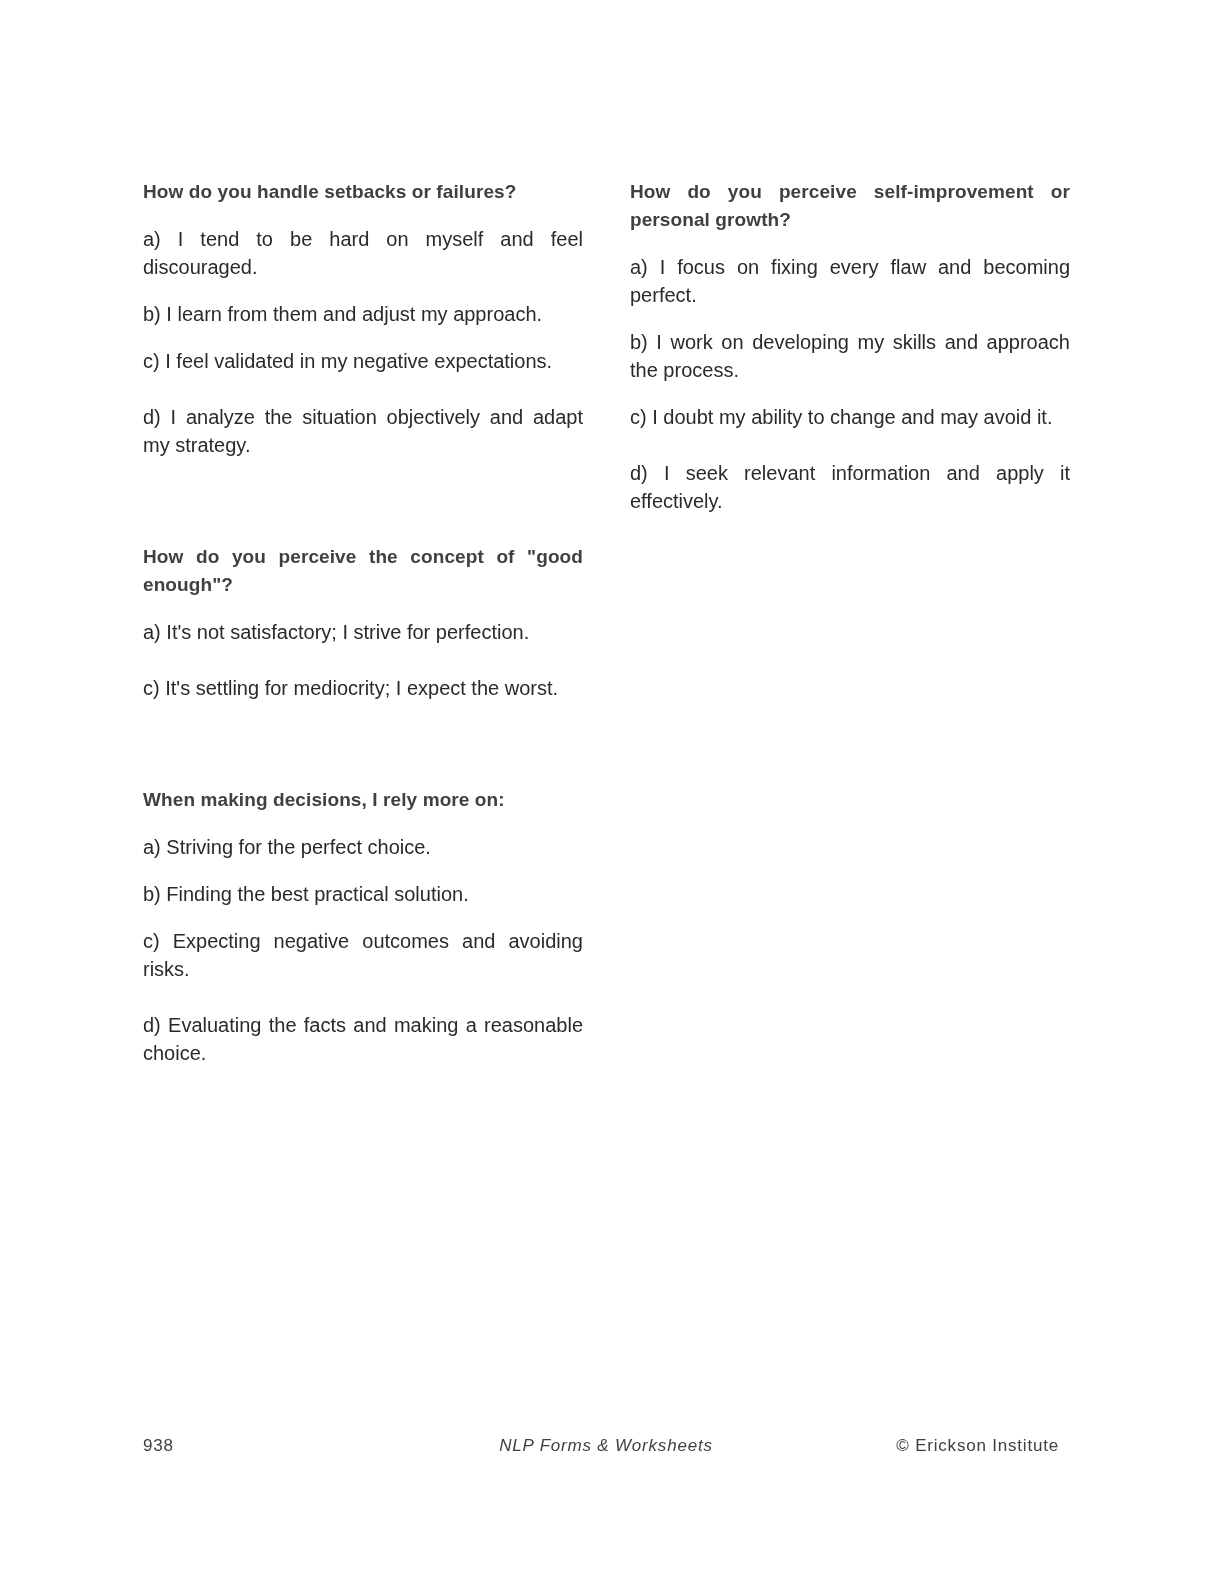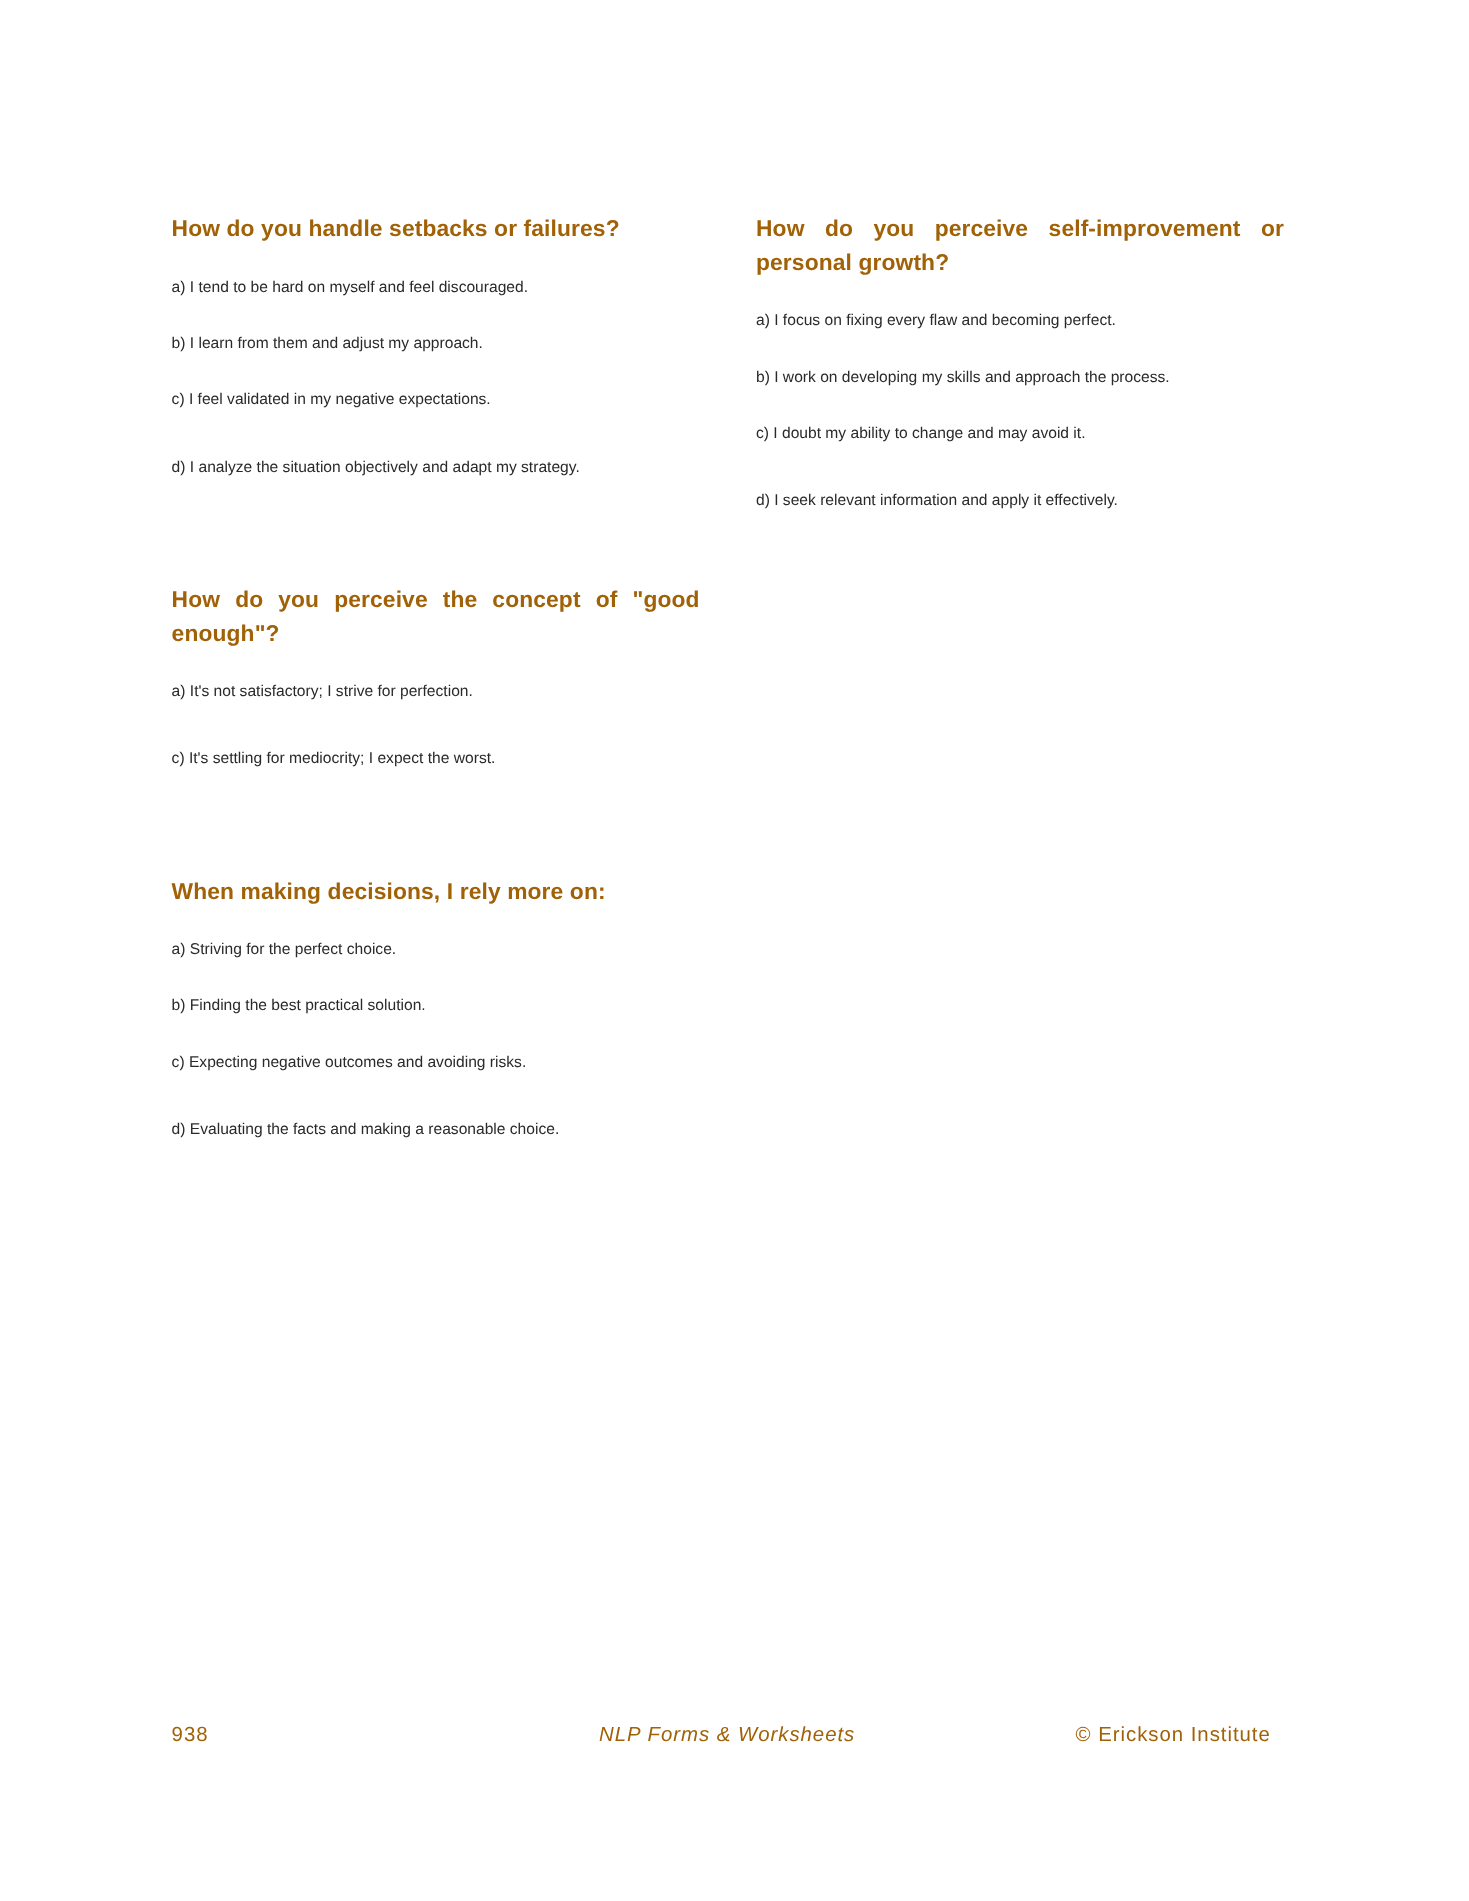--- a/index.html
+++ b/index.html
@@ -23,42 +23,42 @@
     .col-left { left: 143px; }
     .col-right { left: 630px; }
 
     .question {
       margin: 0 0 84px 0;
     }
     .q-title {
       font-weight: bold;
       font-size: 19px;
       line-height: 28px;
-      color: #a16207;
+      color: #404040;
       text-align: justify;
       margin: 0 0 19px 0;
       letter-spacing: 0.1px;
     }
     .option {
-      font-size: 13px;
+      font-size: 20px;
       line-height: 28px;
       color: #2a2a2a;
       text-align: justify;
       margin: 0 0 19px 0;
     }
     .option:last-child { margin-bottom: 0; margin-top: 28px; }
 
     .footer {
       position: absolute;
       top: 1436px;
       left: 143px;
       width: 926px;
       height: 24px;
       font-size: 17px;
-      color: #a16207;
+      color: #404040;
       letter-spacing: 0.8px;
     }
     .footer span { position: absolute; top: 0; white-space: nowrap; }
     .footer .page-num { left: 0; }
     .footer .book-title { left: 50%; transform: translateX(-50%); font-style: italic; }
     .footer .copyright { right: 10px; }
   </style>
 </head>
 <body>
 

